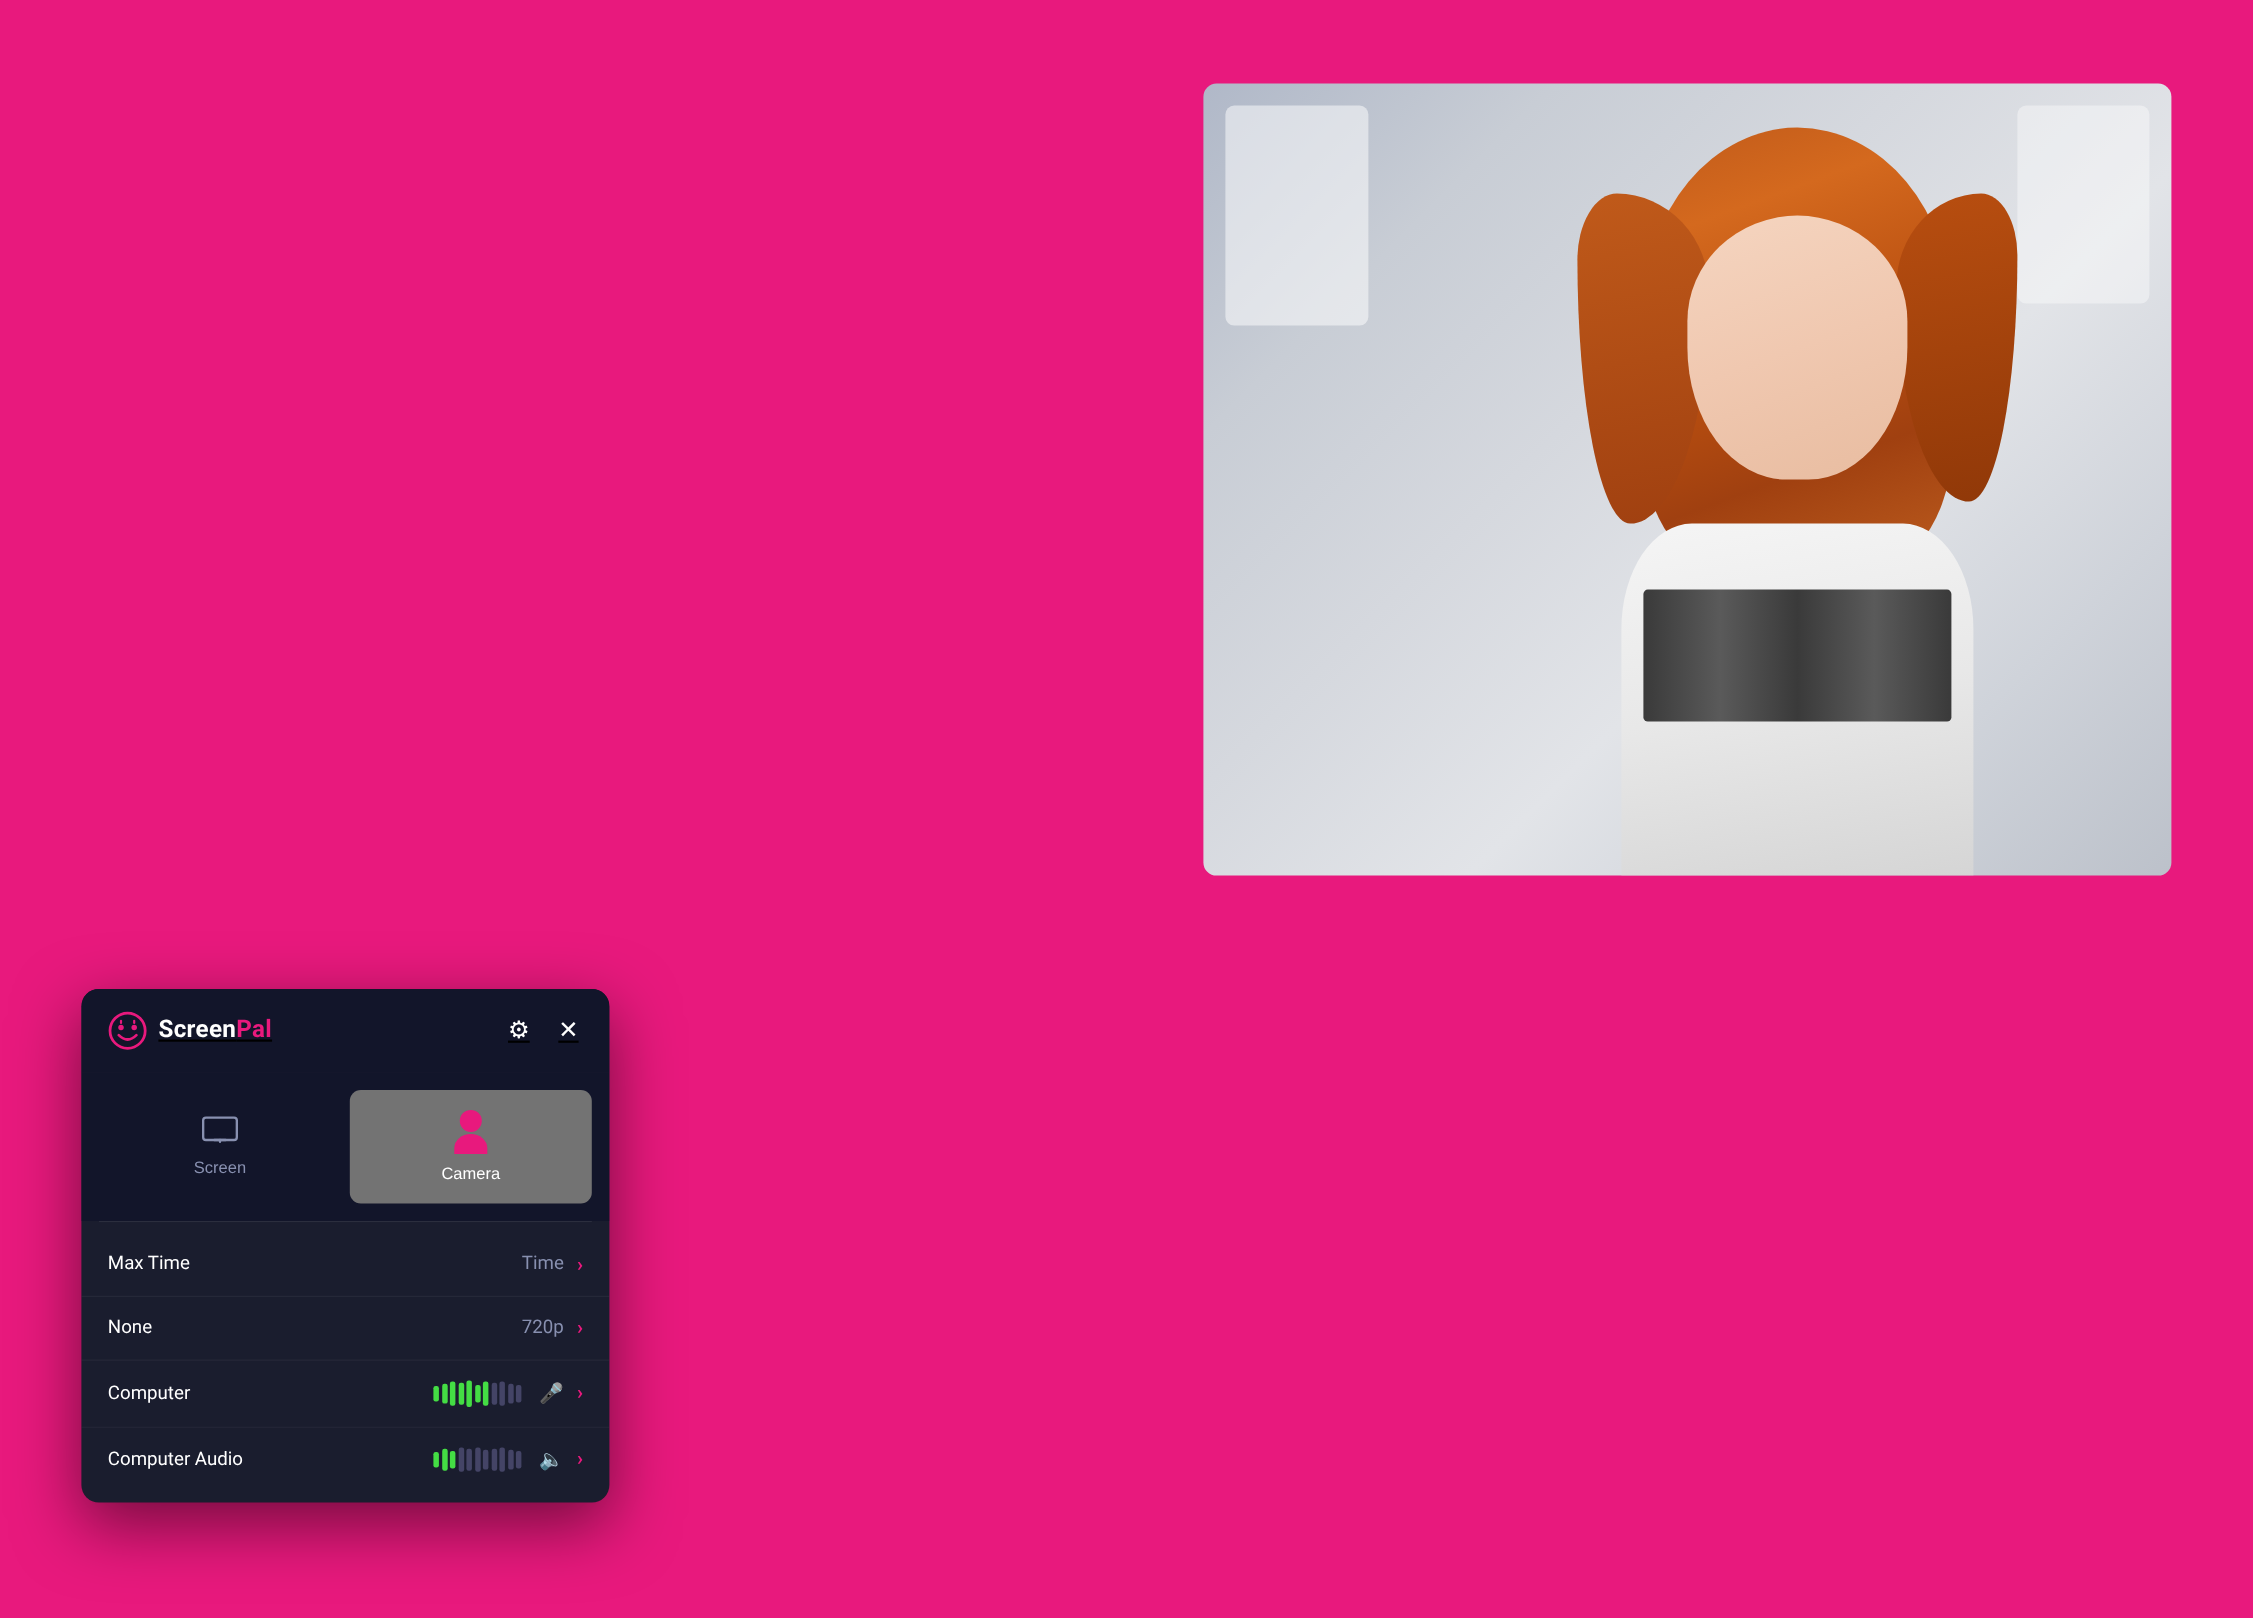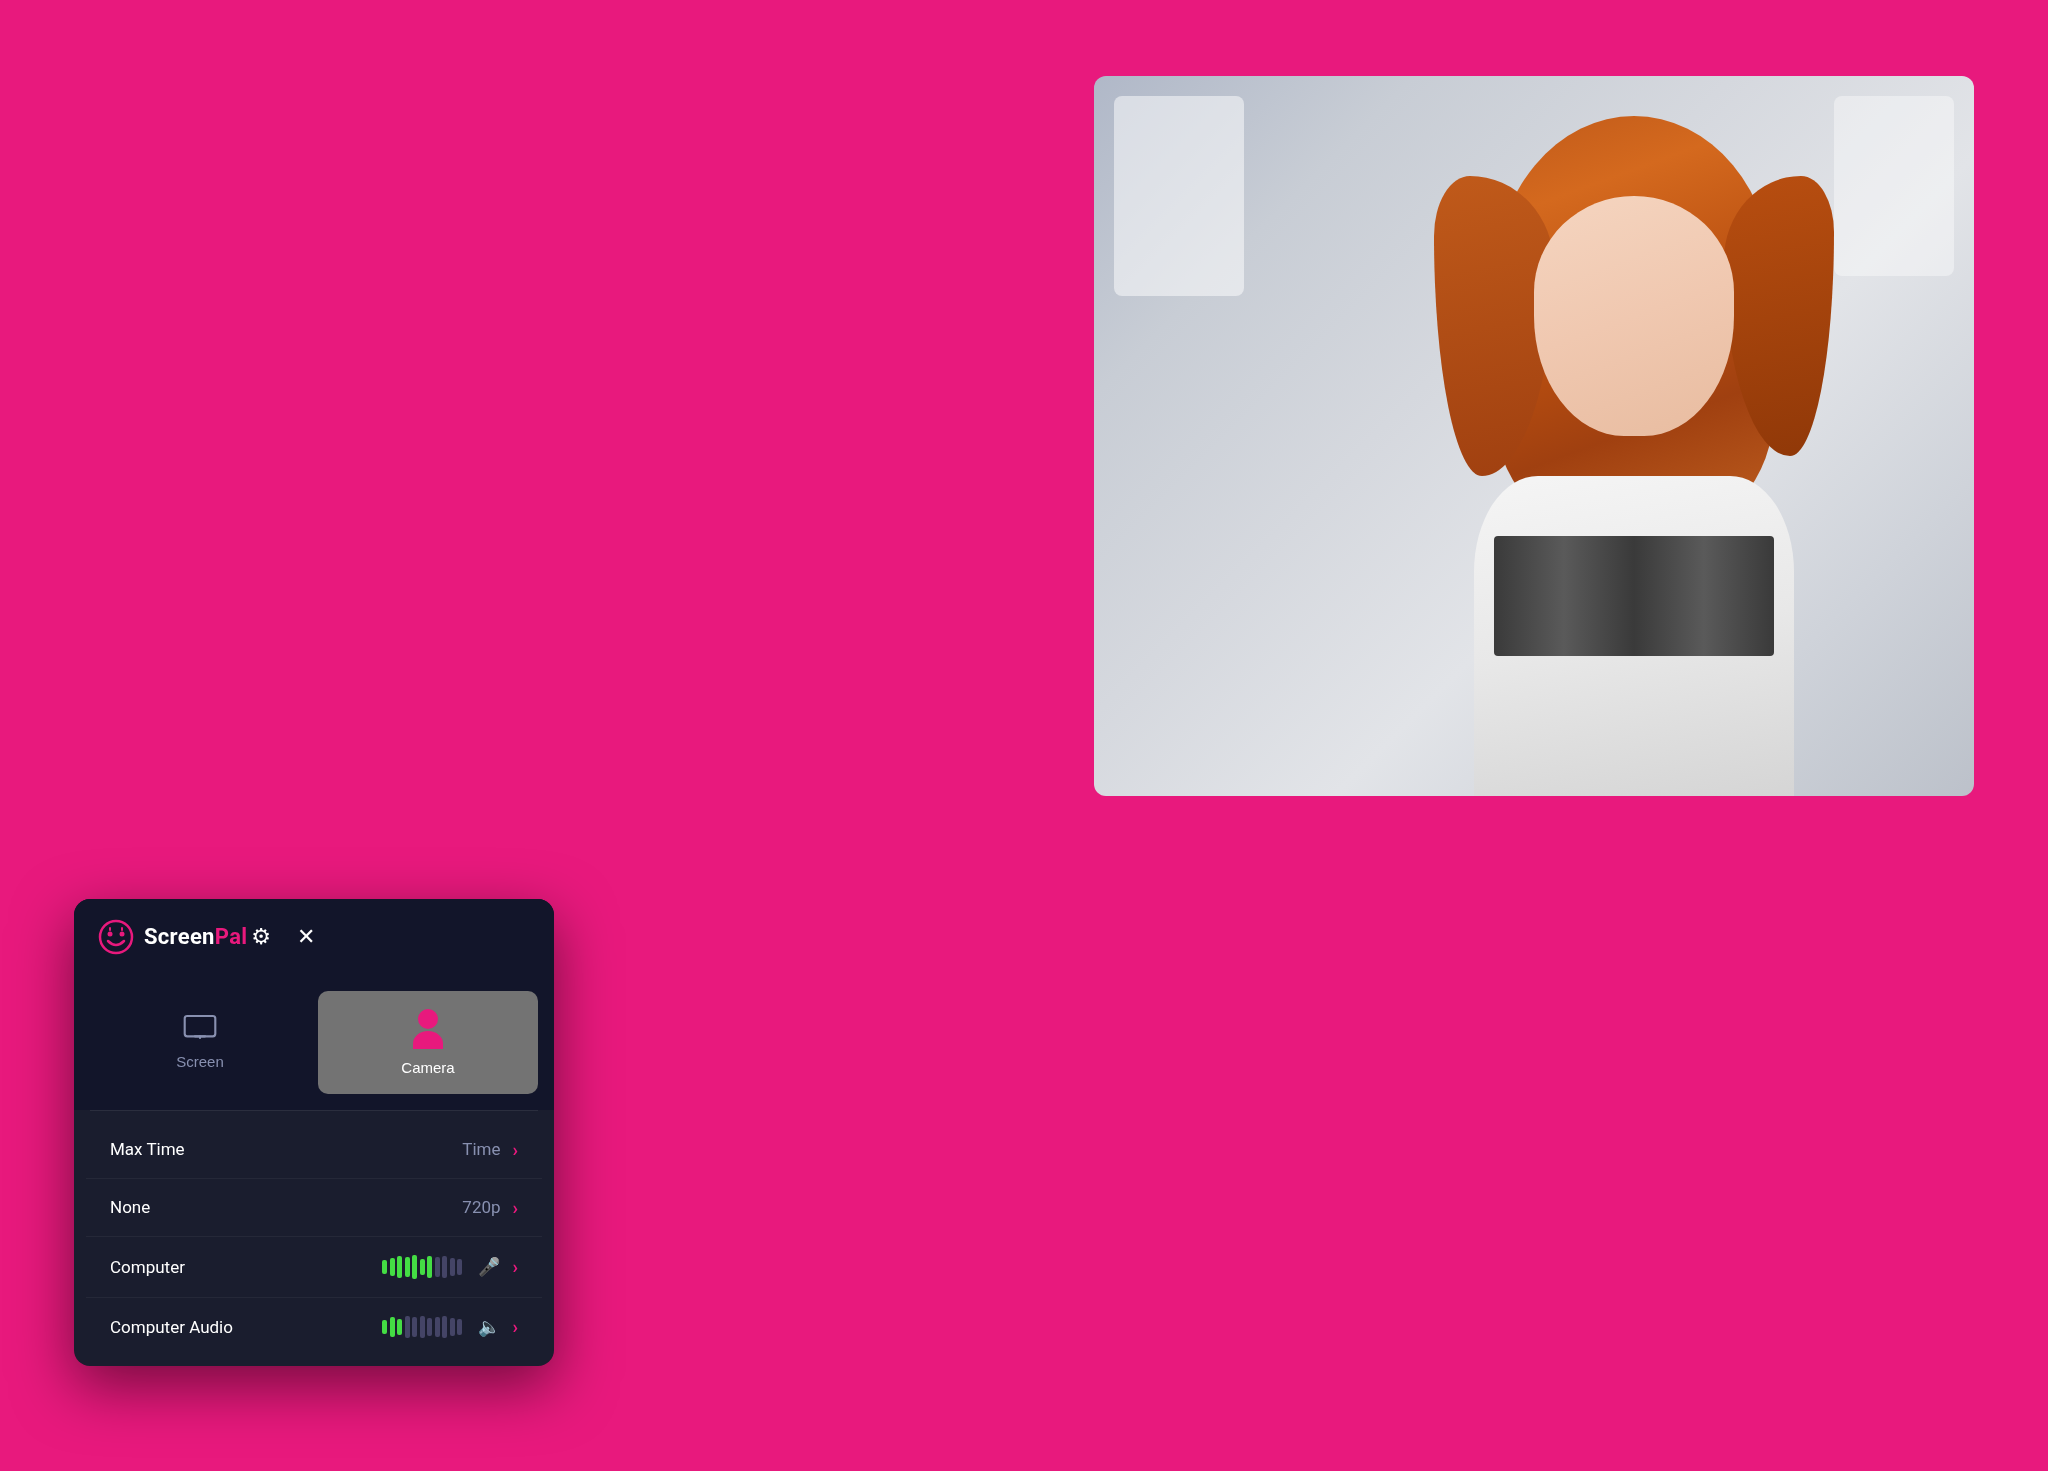--- a/index.html
+++ b/index.html
@@ -142,22 +142,24 @@
       background: #1a1d2e;
       border-radius: 16px;
       overflow: hidden;
       box-shadow: 0 20px 60px rgba(0,0,0,0.5);
     }
 
     
     .panel-header {
       display: flex;
       align-items: center;
+      justify-content: space-between;
       padding: 20px 24px;
       background: #12152a;
+      text-decoration: underline;
     }
 
     .logo-area {
       display: flex;
       align-items: center;
       gap: 10px;
     }
 
     .logo-icon {
       width: 36px;
@@ -262,21 +264,21 @@
     }
 
     
     .screen-icon svg, .both-icon svg {
       width: 34px;
       height: 26px;
     }
 
     
     .settings-section {
-      padding: 10px 12px;
+      padding: 10px 0;
     }
 
     .setting-row {
       display: flex;
       align-items: center;
       justify-content: space-between;
       padding: 18px 24px;
       border-bottom: 1px solid rgba(255,255,255,0.05);
       cursor: pointer;
     }

